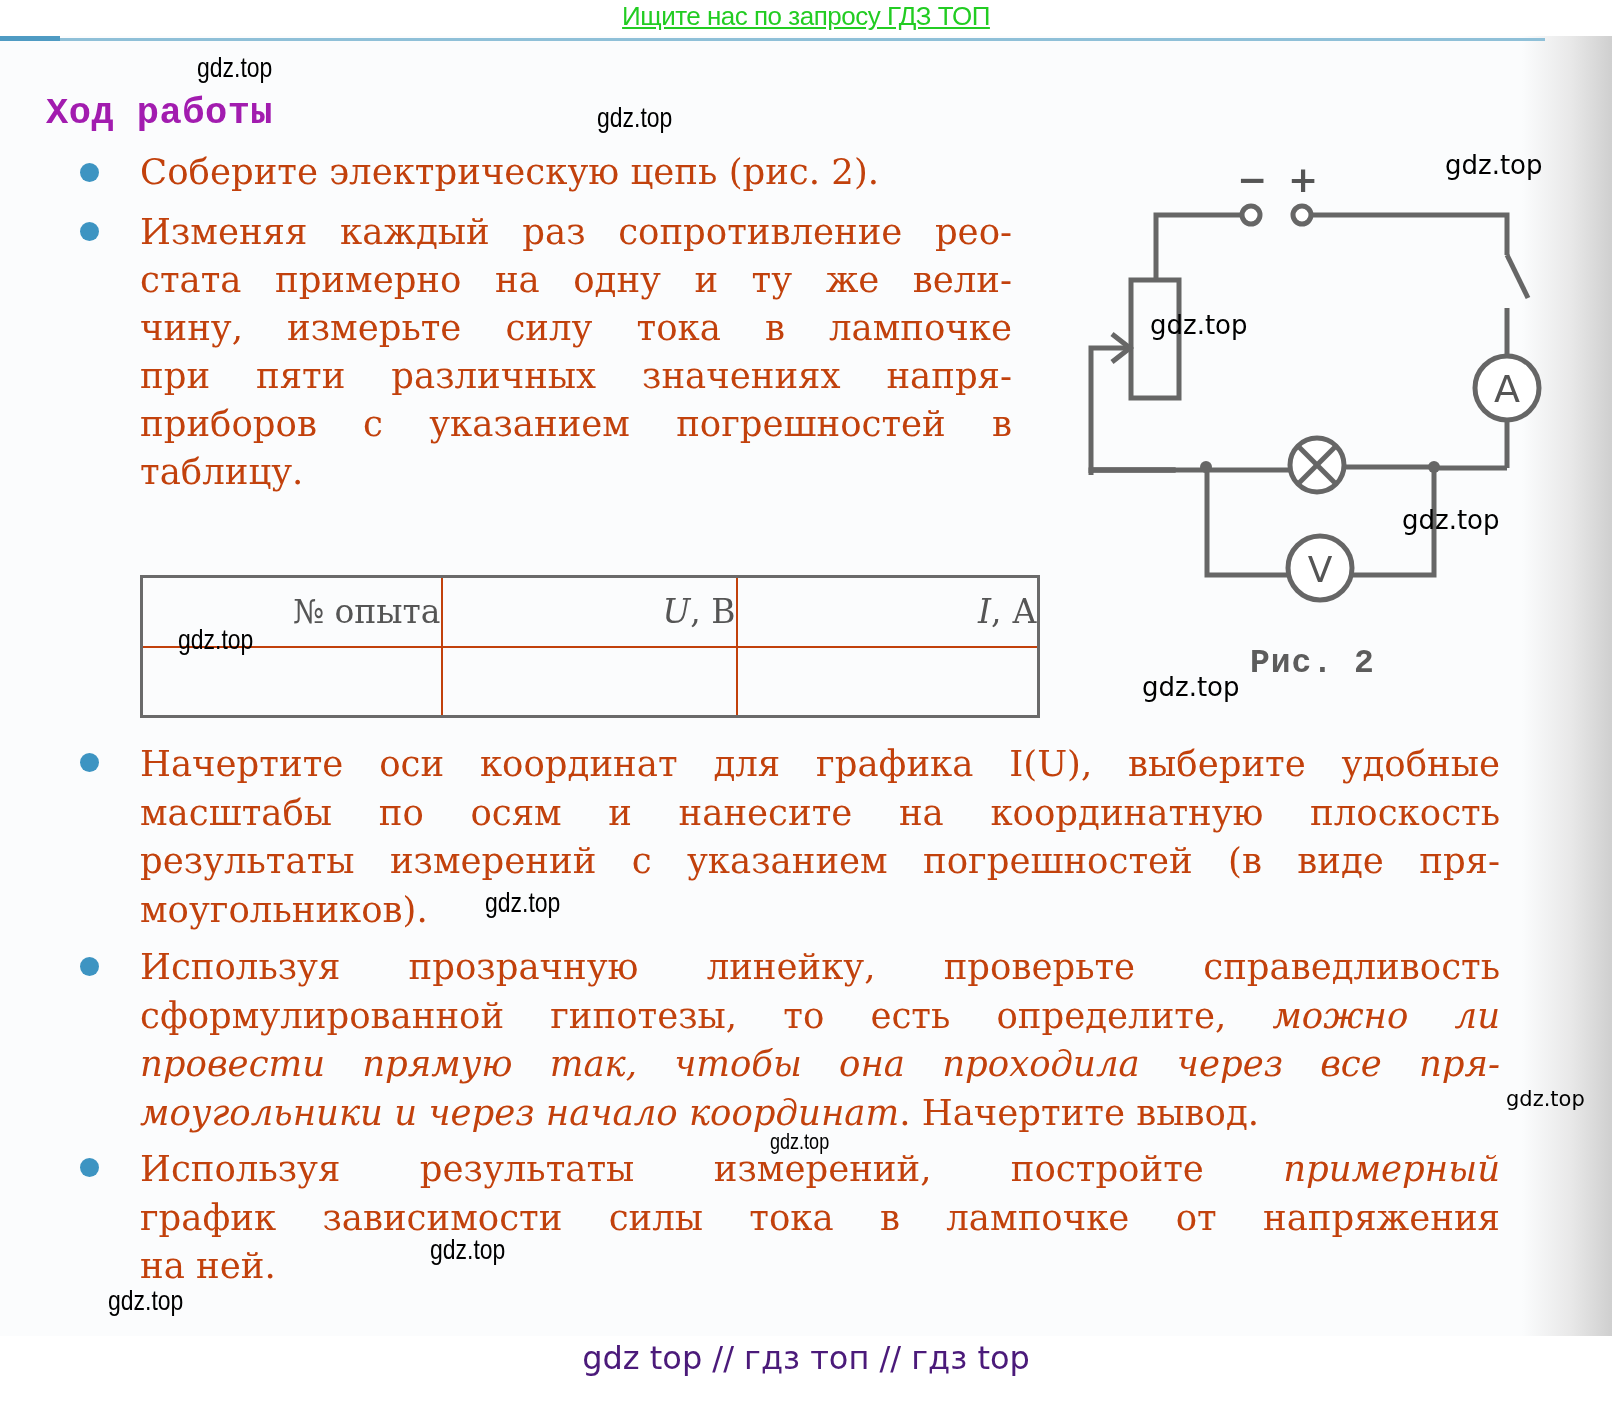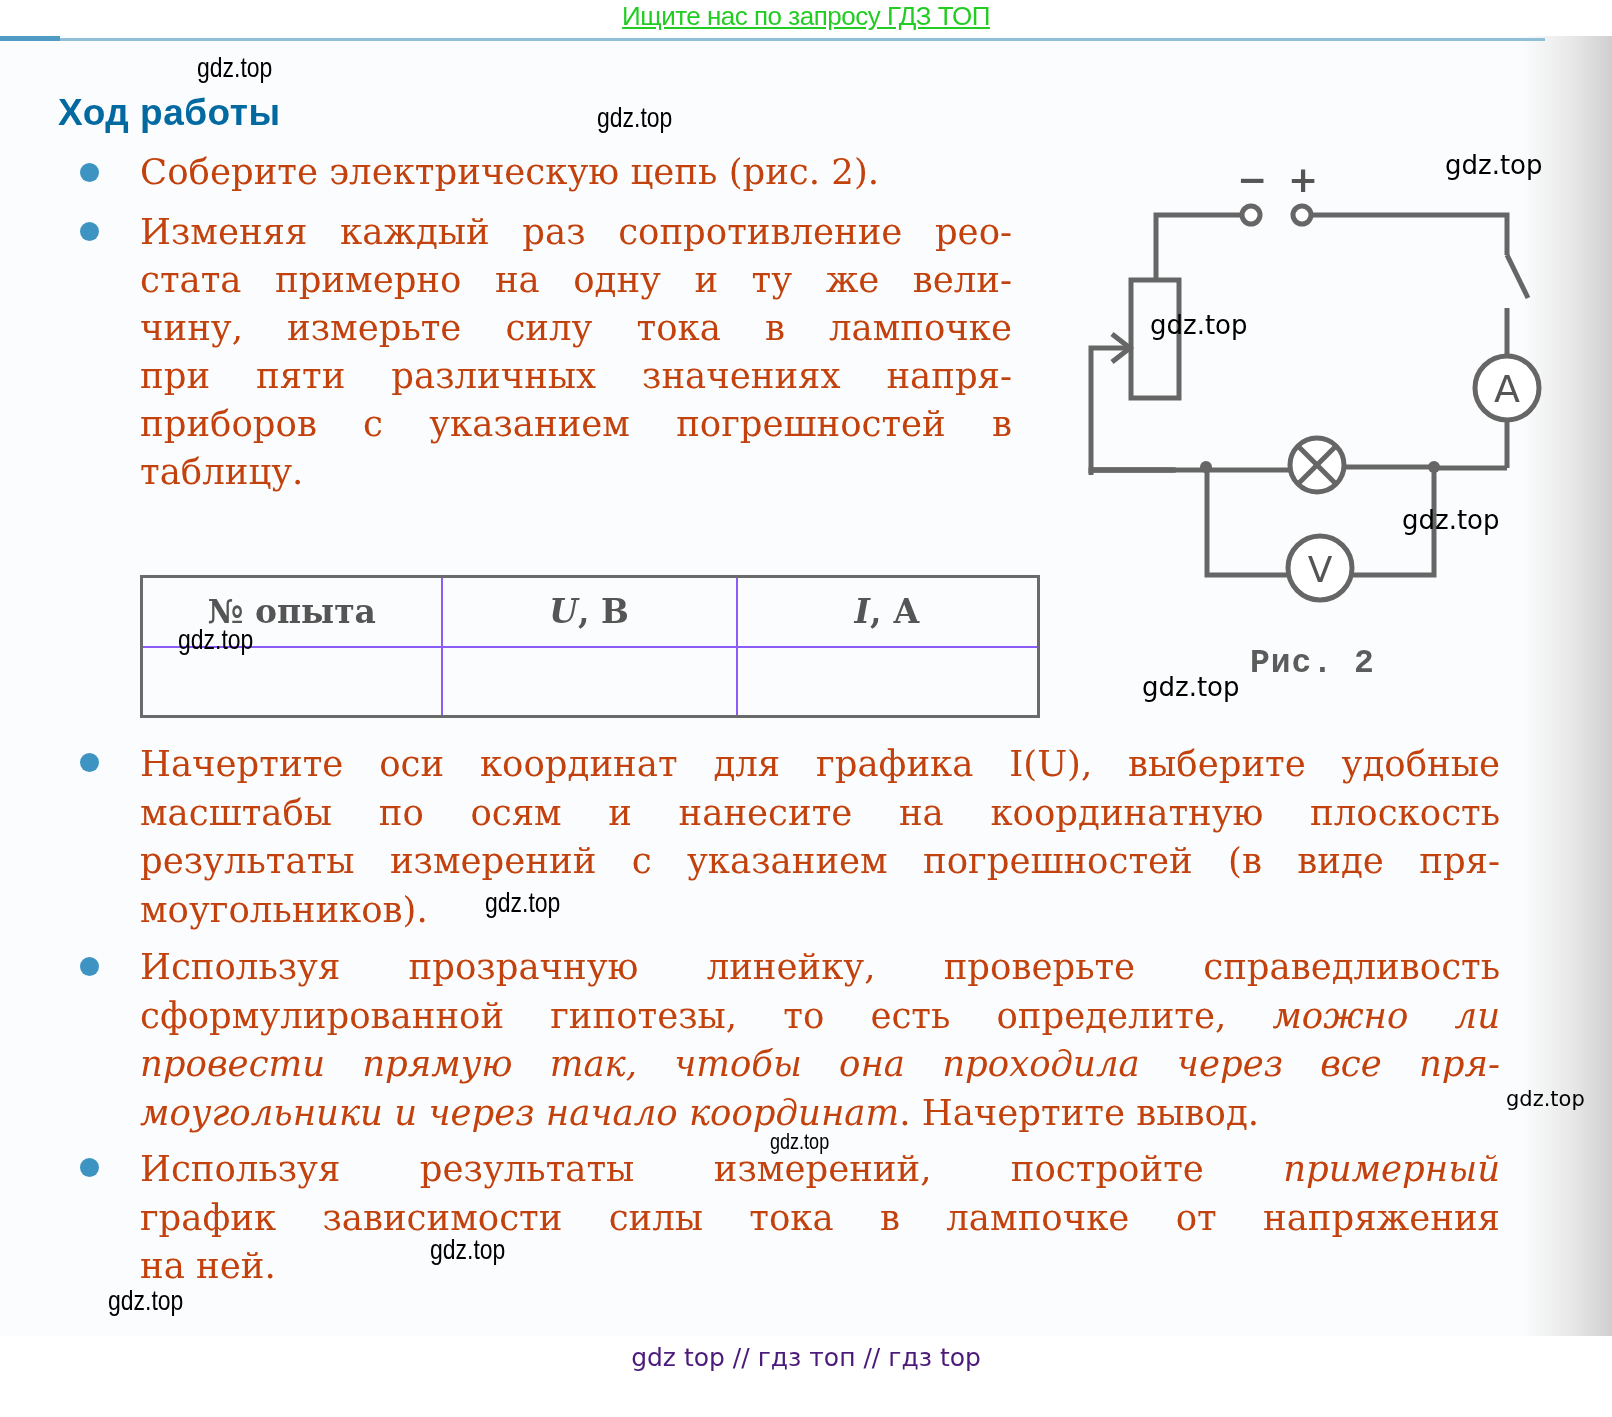--- a/index.html
+++ b/index.html
@@ -21,62 +21,62 @@
   }
   .top-rule {
     position: absolute; left: 0; top: 38px; width: 1545px; height: 3px;
     background: #8fc0d8;
   }
   .top-rule-accent {
     position: absolute; left: 0; top: 36px; width: 60px; height: 5px; background: #4f9bc3;
   }
 
   .section-title {
-    position: absolute; left: 58px; top: 92px; font-family: Liberation Sans, sans-serif;
-    font-weight: bold; font-size: 37px; color: #0369a1; letter-spacing: 0.5px;
+    position: absolute; left: 46px; top: 92px; font-family: Liberation Mono, monospace;
+    font-weight: bold; font-size: 37px; color: #a21caf; letter-spacing: 0.5px;
   }
 
   .bullet {
     position: absolute; width: 19px; height: 19px; border-radius: 50%; background: #3d94c2;
   }
   .para {
     position: absolute; font-family: "DejaVu Serif", serif; font-size: 35.5px;
     line-height: 48.5px; color: #c2410c; text-align: justify; text-align-last: left;
   }
   .para .line { display: block; white-space: nowrap; text-align-last: justify; }
   .para .line.last { text-align-last: left; }
   .it { font-style: italic; }
 
   table.data-table {
     position: absolute; left: 140px; top: 575px; width: 900px; height: 142px;
     border-collapse: collapse; border: 3px solid #6a6a6a;
   }
   table.data-table td, table.data-table th {
-    border: 2px solid #8b5cf6; font-family: "DejaVu Serif", serif;
-    font-size: 33px; font-weight: bold; color: #555; text-align: center;
+    border: 2px solid #c2410c; font-family: "DejaVu Serif", serif;
+    font-size: 33px; font-weight: normal; color: #555; text-align: right;
   }
   table.data-table th { height: 70px; }
   table.data-table td { height: 70px; }
 
   .figure { position: absolute; left: 1080px; top: 150px; width: 480px; height: 560px; }
   .fig-caption {
     position: absolute; left: 1250px; top: 645px; font-family: Liberation Mono, monospace;
     font-weight: bold; font-size: 33px; color: #5c5c5c; letter-spacing: 1px;
   }
 
   .wm {
     position: absolute; font-family: "DejaVu Sans", sans-serif; color: #000;
     font-size: 26px; line-height: 30px;
   }
   .wm.small { font-size: 21px; }
   .wm.condensed { font-family: "Liberation Sans", sans-serif; font-size: 28px; transform: scaleX(0.82); transform-origin: left; }
 
   .footer-banner {
     position: absolute; left: 0; top: 1376px; width: 1612px; height: 41px; background: #fff;
-    text-align: center; font-family: "DejaVu Sans", sans-serif; font-size: 25px; color: #4b1a7a;
+    text-align: center; font-family: "DejaVu Sans", sans-serif; font-size: 32px; color: #4b1a7a;
     line-height: 44px;
   }
 </style>
 </head>
 <body>
 
 <div class="top-banner">Ищите нас по запросу ГДЗ ТОП</div>
 
 <div class="page"></div>
 <div class="page-shadow"></div>

